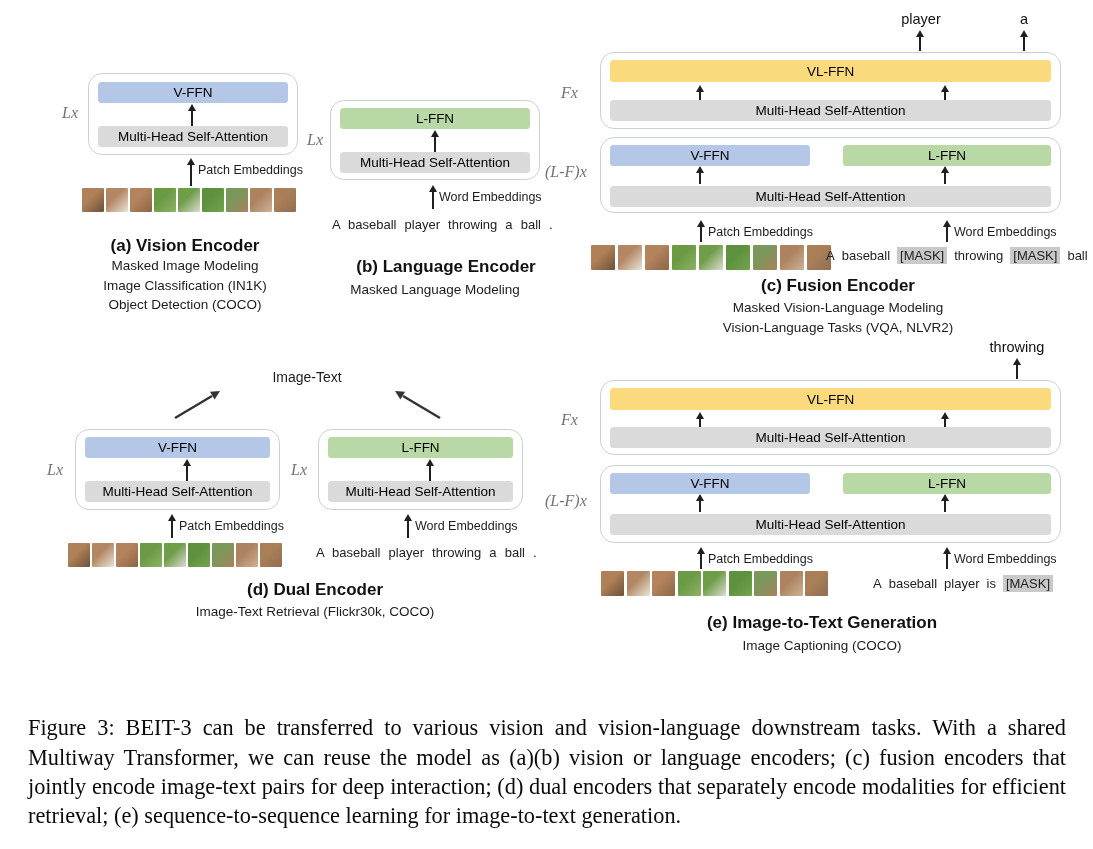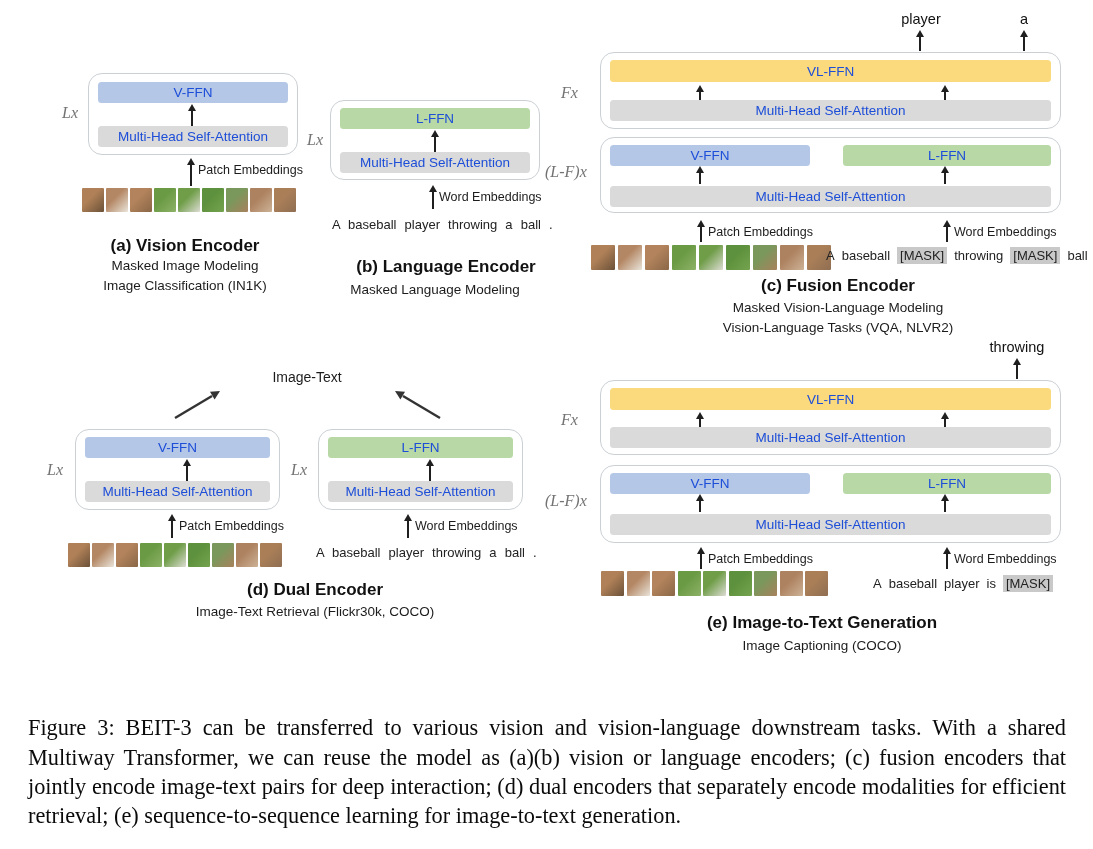--- a/index.html
+++ b/index.html
@@ -1,20 +1,20 @@
 <!DOCTYPE html>
 <html style="--v-ffn: #b4c7e7; --l-ffn: #b8d8a6; --vl-ffn: #fbda7e; --mhsa: #dadada; --mask-token-bg: #c9c9c9; --arrow: #1f1f1f;"><head>
 <meta charset="utf-8">
 <style>
   html,body{margin:0;padding:0;background:#fff}
   .canvas{position:relative;width:1093px;height:849px;background:#fff;overflow:hidden;
           font-family:"Liberation Sans",sans-serif;color:#1c1c1c}
   .box{position:absolute;background:#fff;border:1.5px solid #cbd0d4;border-radius:14px;box-sizing:border-box}
   .bar{position:absolute;height:21px;border-radius:3.5px;display:flex;align-items:center;justify-content:center;
-       font-size:13.5px;color:#1d4ed8}
+       font-size:13.5px;color:#000000}
   .vffn{background:var(--v-ffn)}
   .lffn{background:var(--l-ffn)}
   .vlffn{background:var(--vl-ffn)}
   .mhsa{background:var(--mhsa)}
   .ua{position:absolute;width:2px;background:var(--arrow)}
   .ua::before{content:"";position:absolute;top:-6px;left:-3px;width:0;height:0;
               border-left:4px solid transparent;border-right:4px solid transparent;
               border-bottom:7px solid var(--arrow)}
   .rl{position:absolute;font-family:"Liberation Serif",serif;font-style:italic;font-size:16px;color:#737373;white-space:nowrap}
   .embed{position:absolute;font-size:12.5px;color:#1c1c1c;white-space:nowrap}
@@ -57,20 +57,21 @@
         <div class="patch" style="background: linear-gradient(135deg, rgb(111, 157, 72) 40%, rgb(220, 220, 210));"></div>
         <div class="patch" style="background: linear-gradient(135deg, rgb(94, 145, 61) 40%, rgb(116, 163, 78));"></div>
         <div class="patch" style="background: linear-gradient(135deg, rgb(122, 152, 91) 40%, rgb(168, 129, 93));"></div>
         <div class="patch" style="background: linear-gradient(135deg, rgb(173, 130, 96) 40%, rgb(205, 178, 150));"></div>
         <div class="patch" style="background: linear-gradient(135deg, rgb(170, 127, 88) 40%, rgb(143, 110, 82));"></div>
       </div>
     <h3 class="ptitle" style="left:55px;top:236px;width:260px">(a) Vision Encoder</h3>
     <div class="ptask" style="left:40px;top:256px;width:290px">
       <div>Masked Image Modeling</div>
       <div>Image Classification (IN1K)</div>
+      <div>Object Detection (COCO)</div>
     </div>
   </section>
 
   <section>
     <div class="box" style="left:330px;top:100px;width:210px;height:80px"></div>
     <div class="rl" style="left:307px;top:131px">Lx</div>
     <div class="bar lffn" style="left:340px;top:108px;width:190px">L-FFN</div>
     <span class="ua" style="left:434px;top:136px;height:16px"></span>
     <div class="bar mhsa" style="left:340px;top:152px;width:190px">Multi-Head Self-Attention</div>
     <span class="ua" style="left:432px;top:191px;height:18px"></span>

